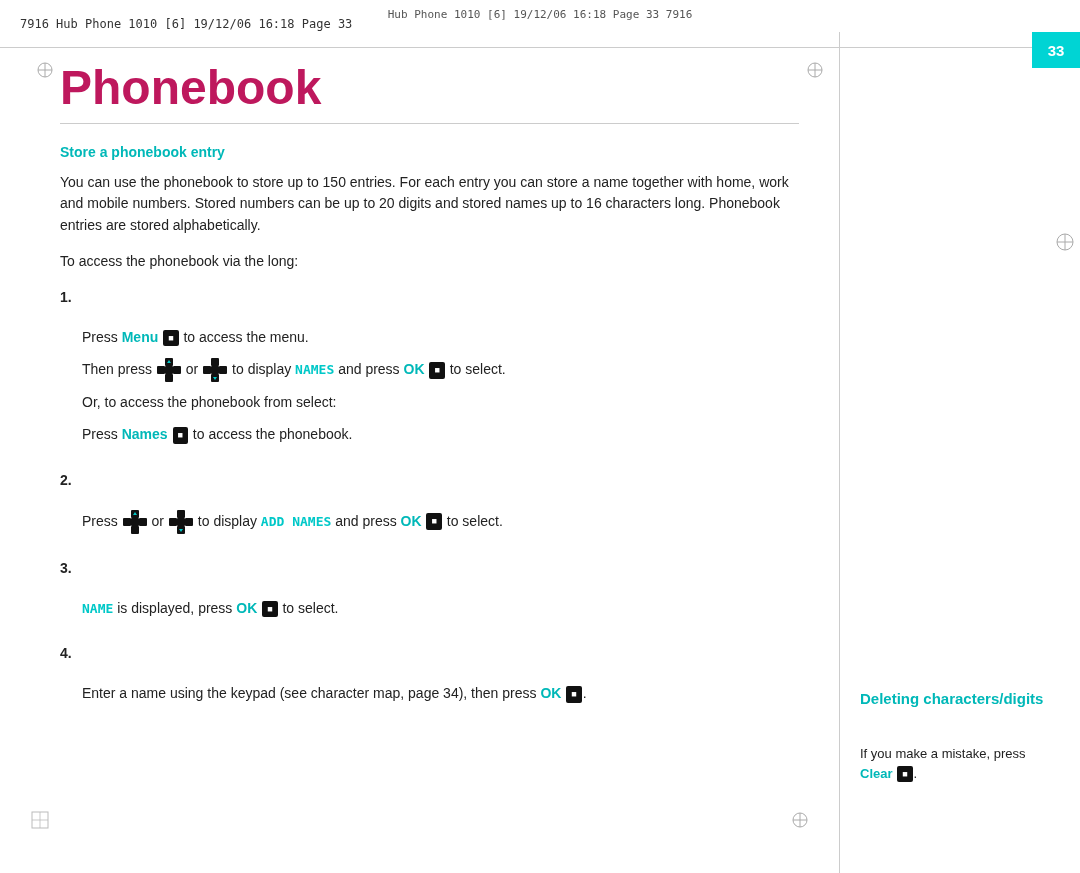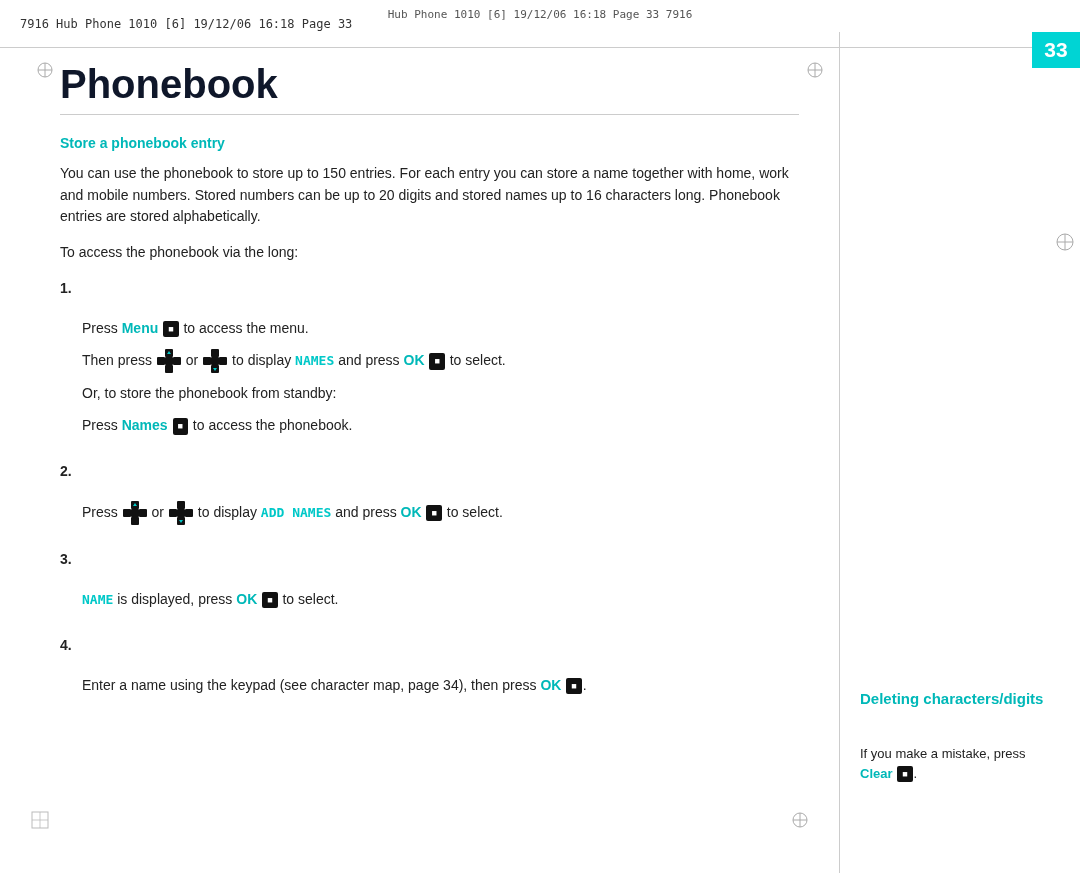--- a/index.html
+++ b/index.html
@@ -51,21 +51,21 @@
       top: 32px;
       right: 0;
       width: 48px;
       height: 36px;
       background: #00d4d4;
       display: flex;
       align-items: center;
       justify-content: center;
       color: #fff;
       font-weight: bold;
-      font-size: 21px;
+      font-size: 15px;
     }
 
     
     .main-layout {
       position: absolute;
       top: 32px;
       left: 0;
       right: 0;
       bottom: 0;
       display: flex;
@@ -80,23 +80,23 @@
 
     
     .sidebar {
       width: 240px;
       padding: 20px 20px;
       position: relative;
     }
 
     
     .page-title {
-      font-size: 40px;
-      font-weight: bold;
-      color: #0f172a;
+      font-size: 48px;
+      font-weight: bold;
+      color: #be185d;
       margin-bottom: 8px;
       line-height: 1.1;
     }
 
     .title-underline {
       border: none;
       border-top: 1px solid #ccc;
       margin-bottom: 20px;
     }
 
@@ -272,21 +272,21 @@
                 <rect x="16" y="8" width="8" height="8" fill="#111" rx="1"></rect>
                 <rect x="8" y="16" width="8" height="8" fill="#111" rx="1"></rect>
                 <polygon points="12,22 10,19 14,19" fill="#00c8c8"></polygon>
               </svg>
             </span>
             to display <span class="cyan-mono">NAMES</span> and press <span class="cyan-text">OK</span>
             <span class="btn-icon">■</span>
             to select.
           </p>
           <p class="sub-para">
-            Or, to store the phonebook from standby:
+            Or, to access the phonebook from select:
           </p>
           <p class="sub-para">
             Press <span class="cyan-text">Names</span>
             <span class="btn-icon">■</span>
             to access the phonebook.
           </p>
         </div>
       </li>
 
       <li>

